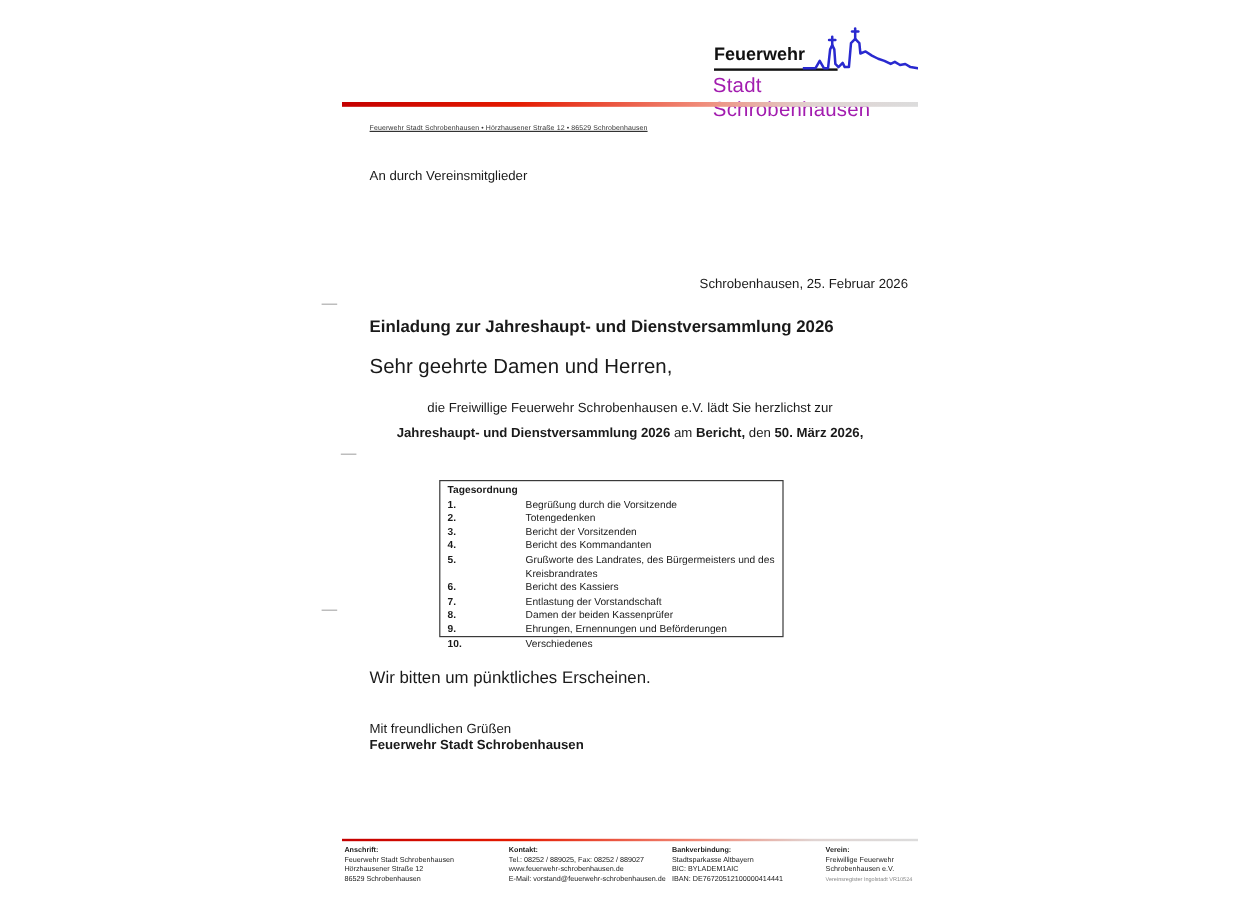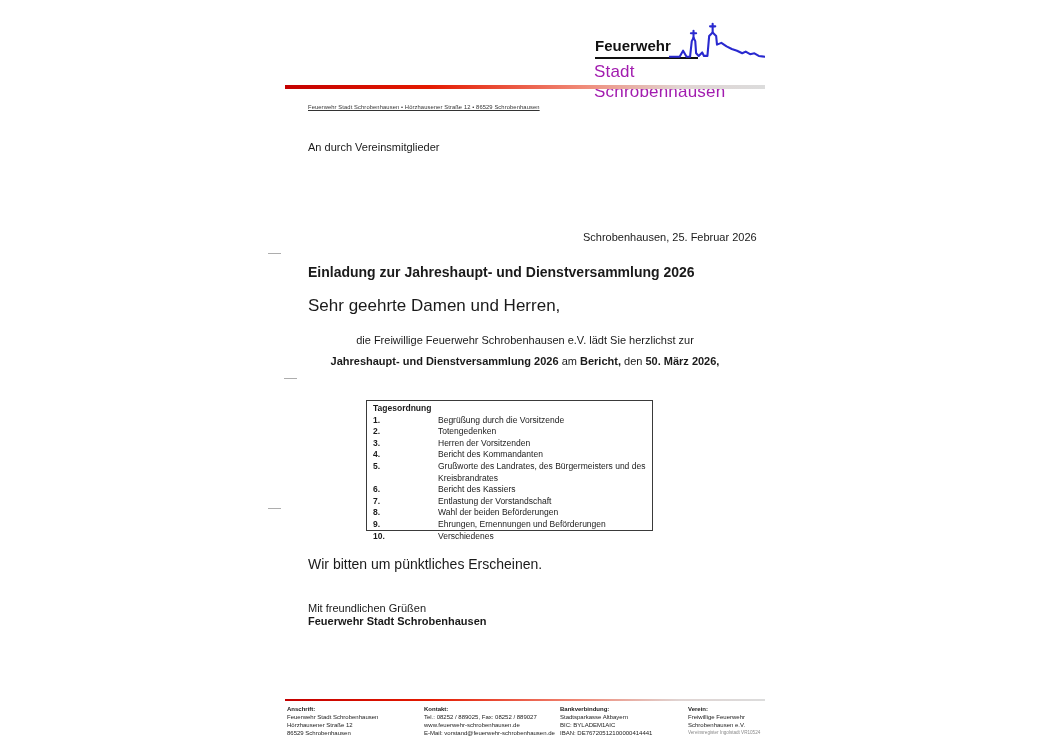--- a/index.html
+++ b/index.html
@@ -127,21 +127,21 @@
           <span class="agenda-text">Begrüßung durch die Vorsitzende</span>
         </div>
 
         <div class="agenda-row">
           <span class="agenda-num">2.</span>
           <span class="agenda-text">Totengedenken</span>
         </div>
 
         <div class="agenda-row">
           <span class="agenda-num">3.</span>
-          <span class="agenda-text">Herren der Vorsitzenden</span>
+          <span class="agenda-text">Bericht der Vorsitzenden</span>
         </div>
 
         <div class="agenda-row">
           <span class="agenda-num">4.</span>
           <span class="agenda-text">Bericht des Kommandanten</span>
         </div>
 
         <div class="agenda-row">
           <span class="agenda-num">5.</span>
           <span class="agenda-text">Grußworte des Landrates, des Bürgermeisters und des Kreisbrandrates</span>
@@ -152,21 +152,21 @@
           <span class="agenda-text">Bericht des Kassiers</span>
         </div>
 
         <div class="agenda-row">
           <span class="agenda-num">7.</span>
           <span class="agenda-text">Entlastung der Vorstandschaft</span>
         </div>
 
         <div class="agenda-row">
           <span class="agenda-num">8.</span>
-          <span class="agenda-text">Wahl der beiden Beförderungen</span>
+          <span class="agenda-text">Damen der beiden Kassenprüfer</span>
         </div>
 
         <div class="agenda-row">
           <span class="agenda-num">9.</span>
           <span class="agenda-text">Ehrungen, Ernennungen und Beförderungen</span>
         </div>
 
         <div class="agenda-row">
           <span class="agenda-num">10.</span>
           <span class="agenda-text">Verschiedenes</span>

